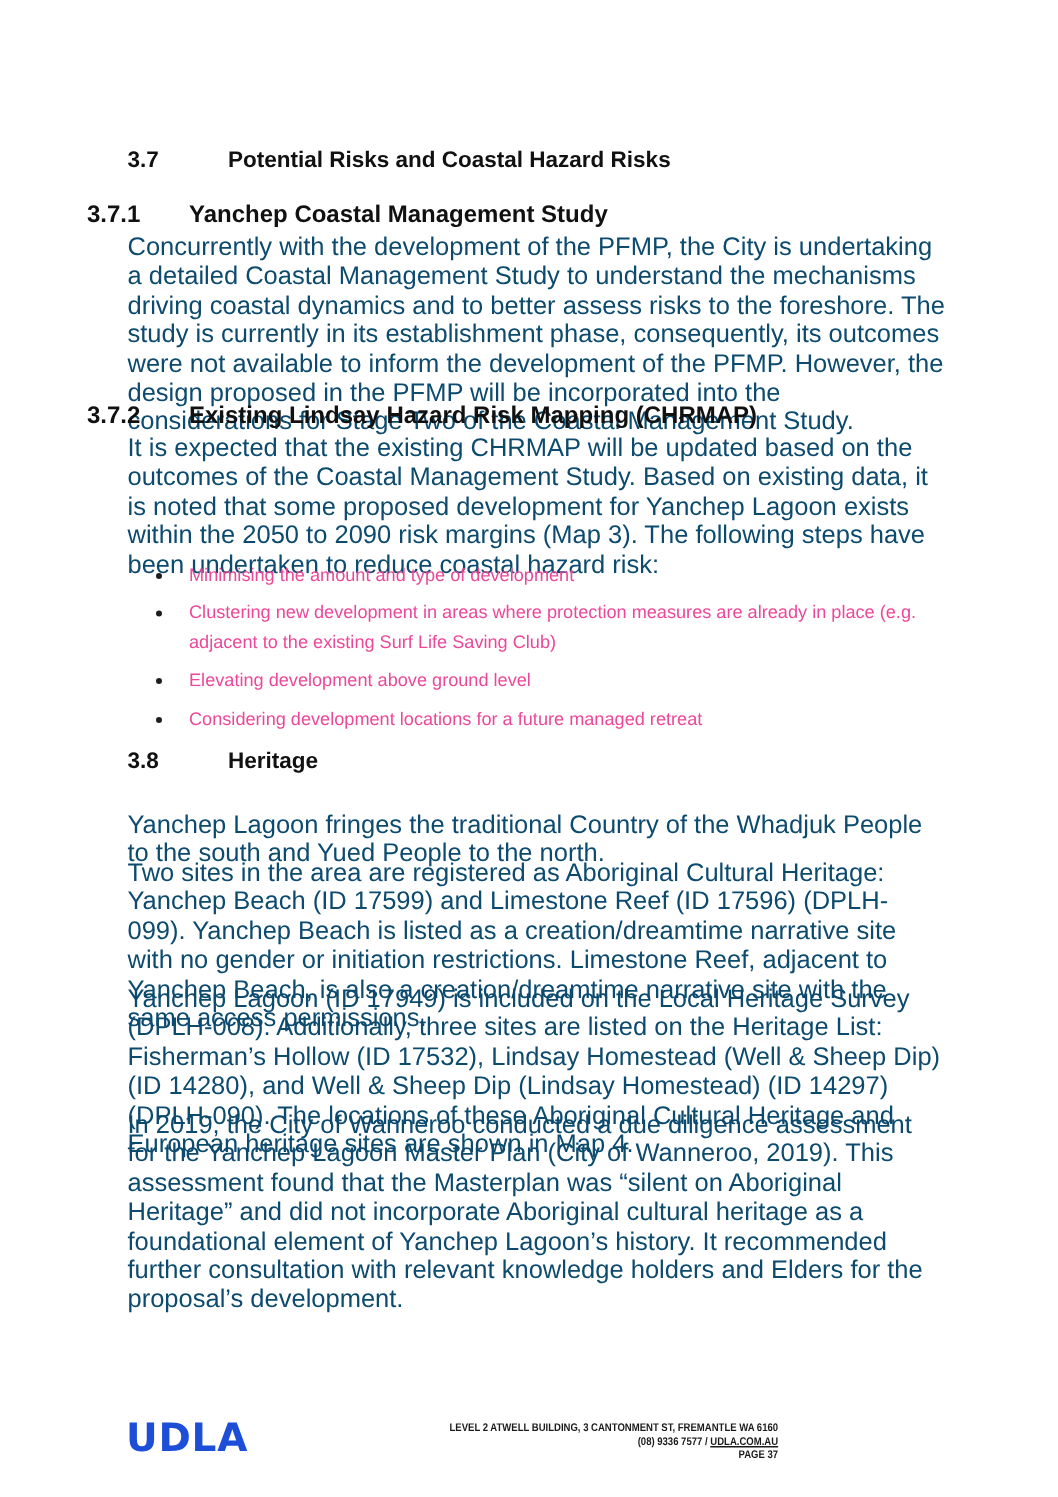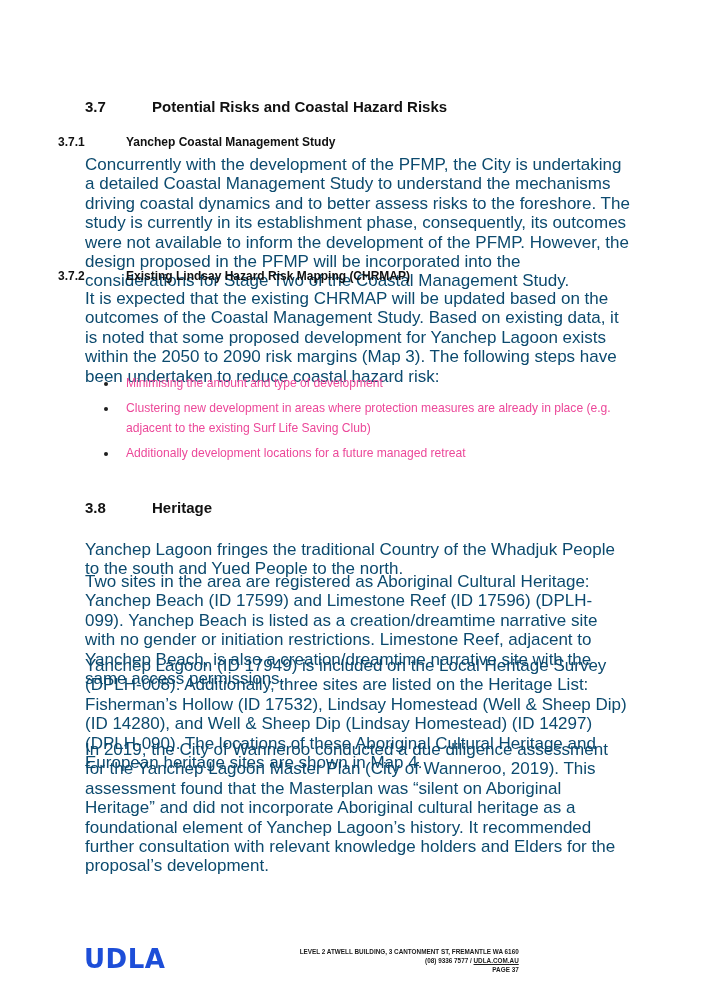--- a/index.html
+++ b/index.html
@@ -26,21 +26,21 @@
       font-weight: bold;
       font-size: 15px;
       color: #111;
       white-space: nowrap;
     }
     .h2 .num { display: inline-block; width: 67px; }
     .h3 {
       position: absolute;
       left: 58px;
       font-weight: bold;
-      font-size: 12px;
+      font-size: 16px;
       color: #111;
       white-space: nowrap;
     }
     .h3 .num { display: inline-block; width: 68px; }
     .para {
       position: absolute;
       left: 85px;
       width: 545px;
       font-size: 17px;
       line-height: 19.4px;
@@ -119,21 +119,22 @@
 
   <div class="h3" style="top:265px;">
     <span class="num">3.7.2</span><span>Existing Lindsay Hazard Risk Mapping (CHRMAP)</span>
   </div>
 
   <p class="para" style="top:285px;">It is expected that the existing CHRMAP will be updated based on the outcomes of the Coastal Management Study. Based on existing data, it is noted that some proposed development for Yanchep Lagoon exists within the 2050 to 2090 risk margins (Map 3). The following steps have been undertaken to reduce coastal hazard risk:</p>
 
   <ul class="bullets" style="top:370px;">
     <li><span class="dot"></span><span>Minimising the amount and type of development</span></li>
     <li><span class="dot"></span><span>Clustering new development in areas where protection measures are already in place (e.g. adjacent to the existing Surf Life Saving Club)</span></li>
-    <li><span class="dot"></span><span>Additionally development locations for a future managed retreat</span></li>
+    <li><span class="dot"></span><span>Elevating development above ground level</span></li>
+    <li><span class="dot"></span><span>Considering development locations for a future managed retreat</span></li>
   </ul>
 
   <div class="h2" style="top:495px;">
     <span class="num">3.8</span><span>Heritage</span>
   </div>
 
   <p class="para" style="top:523px;margin-top:13px;">Yanchep Lagoon fringes the traditional Country of the Whadjuk People to the south and Yued People to the north.</p>
   <p class="para" style="top:568px;">Two sites in the area are registered as Aboriginal Cultural Heritage: Yanchep Beach (ID 17599) and Limestone Reef (ID 17596) (DPLH-099). Yanchep Beach is listed as a creation/dreamtime narrative site with no gender or initiation restrictions. Limestone Reef, adjacent to Yanchep Beach, is also a creation/dreamtime narrative site with the same access permissions.</p>
   <p class="para" style="top:652px;">Yanchep Lagoon (ID 17949) is included on the Local Heritage Survey (DPLH-008). Additionally, three sites are listed on the Heritage List: Fisherman’s Hollow (ID 17532), Lindsay Homestead (Well &amp; Sheep Dip) (ID 14280), and Well &amp; Sheep Dip (Lindsay Homestead) (ID 14297) (DPLH-090). The locations of these Aboriginal Cultural Heritage and European heritage sites are shown in Map 4.</p>
   <p class="para" style="top:736px;">In 2019, the City of Wanneroo conducted a due diligence assessment for the Yanchep Lagoon Master Plan (City of Wanneroo, 2019). This assessment found that the Masterplan was “silent on Aboriginal Heritage” and did not incorporate Aboriginal cultural heritage as a foundational element of Yanchep Lagoon’s history. It recommended further consultation with relevant knowledge holders and Elders for the proposal’s development.</p>

